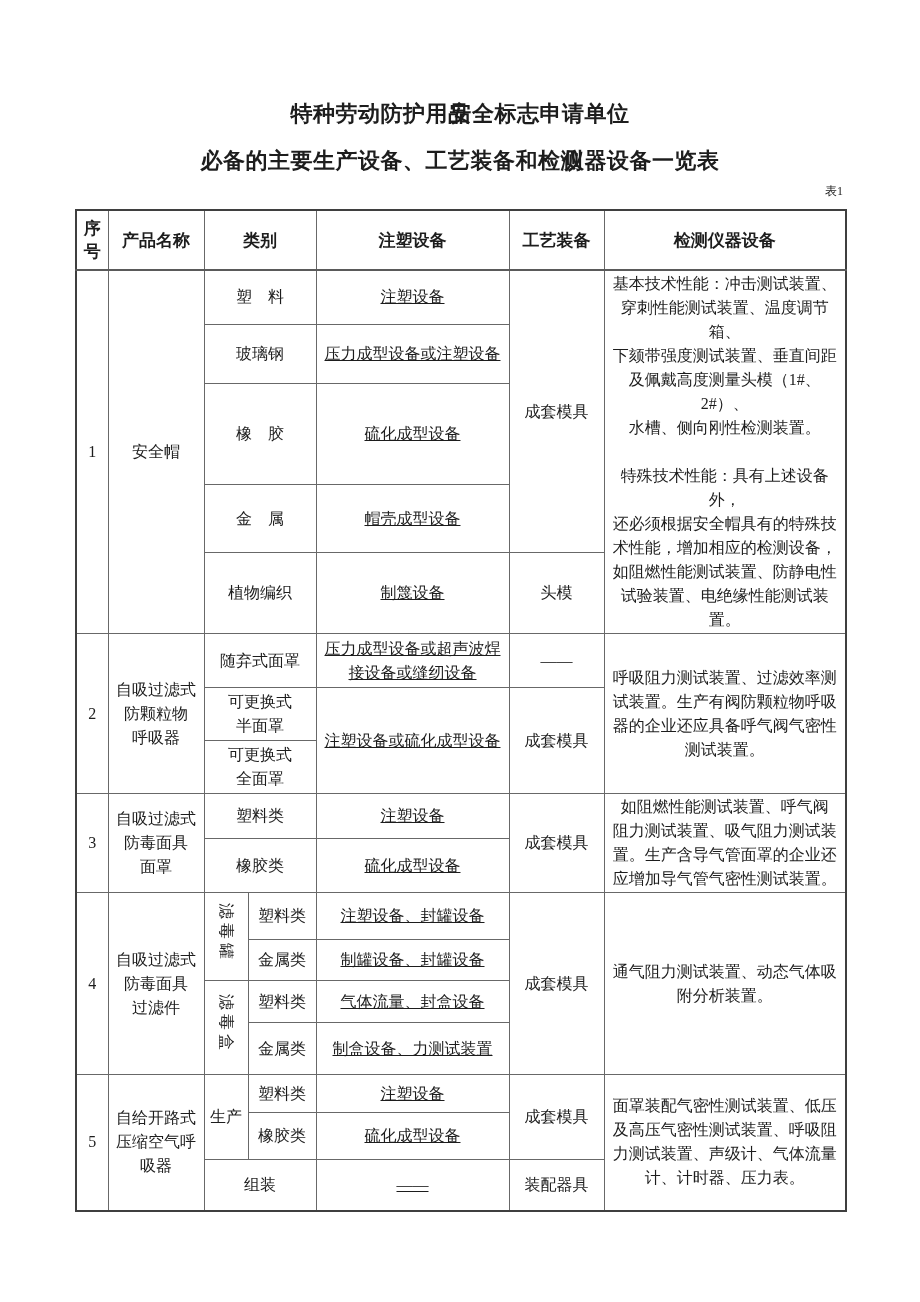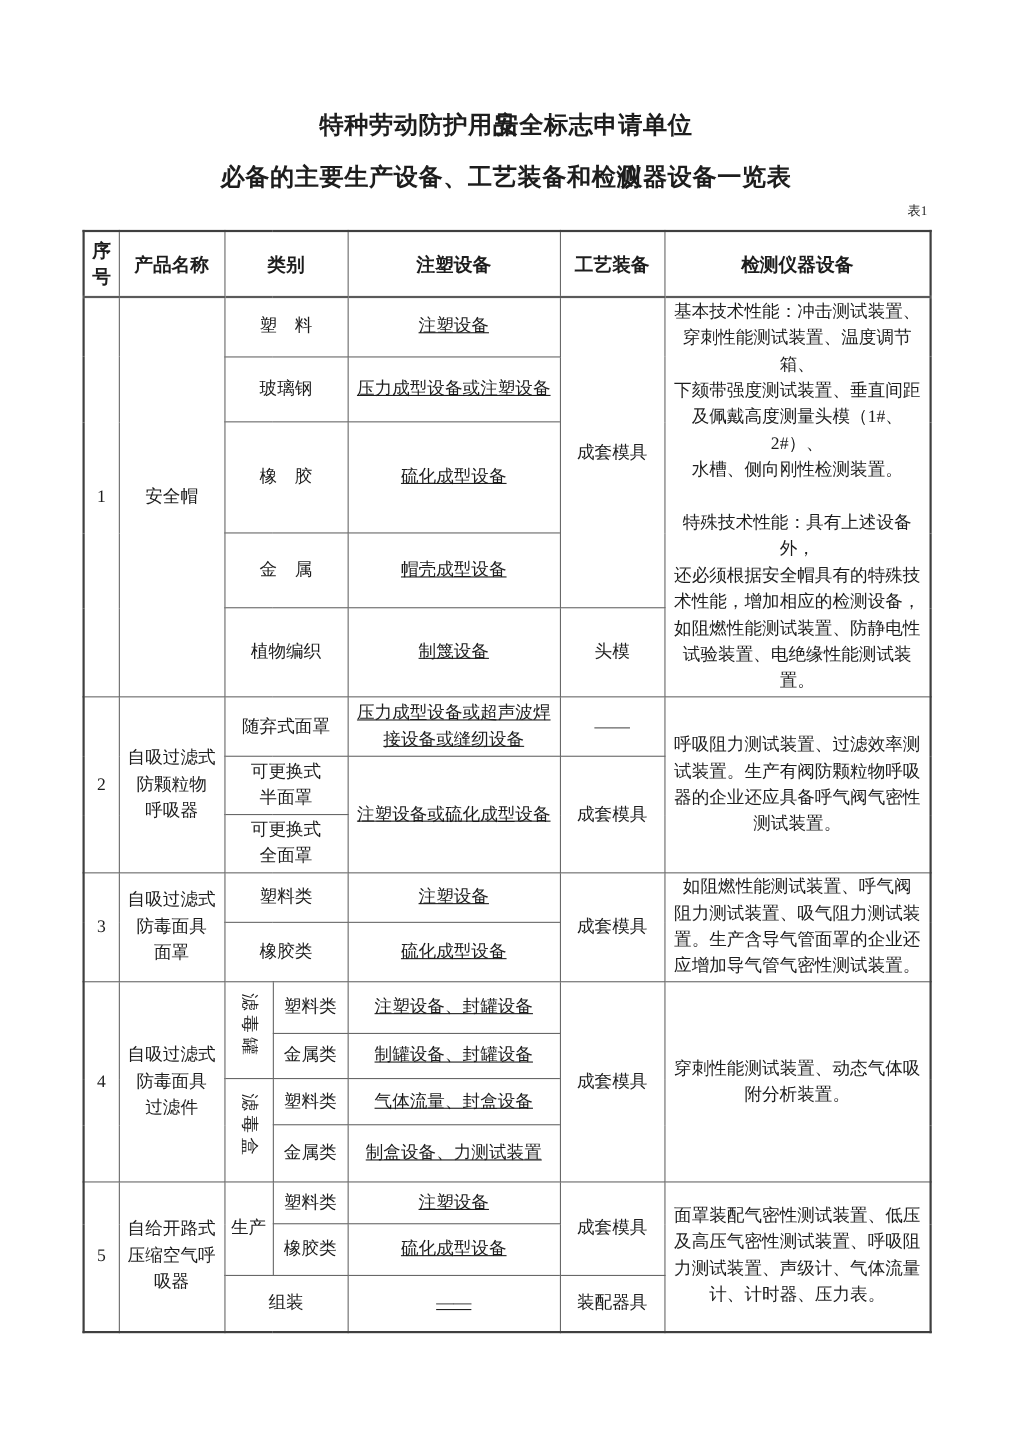--- a/index.html
+++ b/index.html
@@ -175,21 +175,21 @@
 
       <tr style="height:47px">
         <td rowspan="4">4</td>
         <td rowspan="4">自吸过滤式
 防毒面具
 过滤件</td>
         <td rowspan="2"><span class="vtext">滤毒罐</span></td>
         <td>塑料类</td>
         <td class="prod">注塑设备、封罐设备</td>
         <td rowspan="4">成套模具</td>
-        <td class="test" rowspan="4">穿刺性能测试装置、动态气体吸
+        <td class="test" rowspan="4">通气阻力测试装置、动态气体吸
 附分析装置。</td>
       </tr>
       <tr style="height:41px">
         <td>金属类</td>
         <td class="prod">制罐设备、封罐设备</td>
       </tr>
       <tr style="height:42px">
         <td rowspan="2"><span class="vtext">滤毒盒</span></td>
         <td>塑料类</td>
         <td class="prod">气体流量、封盒设备</td>

